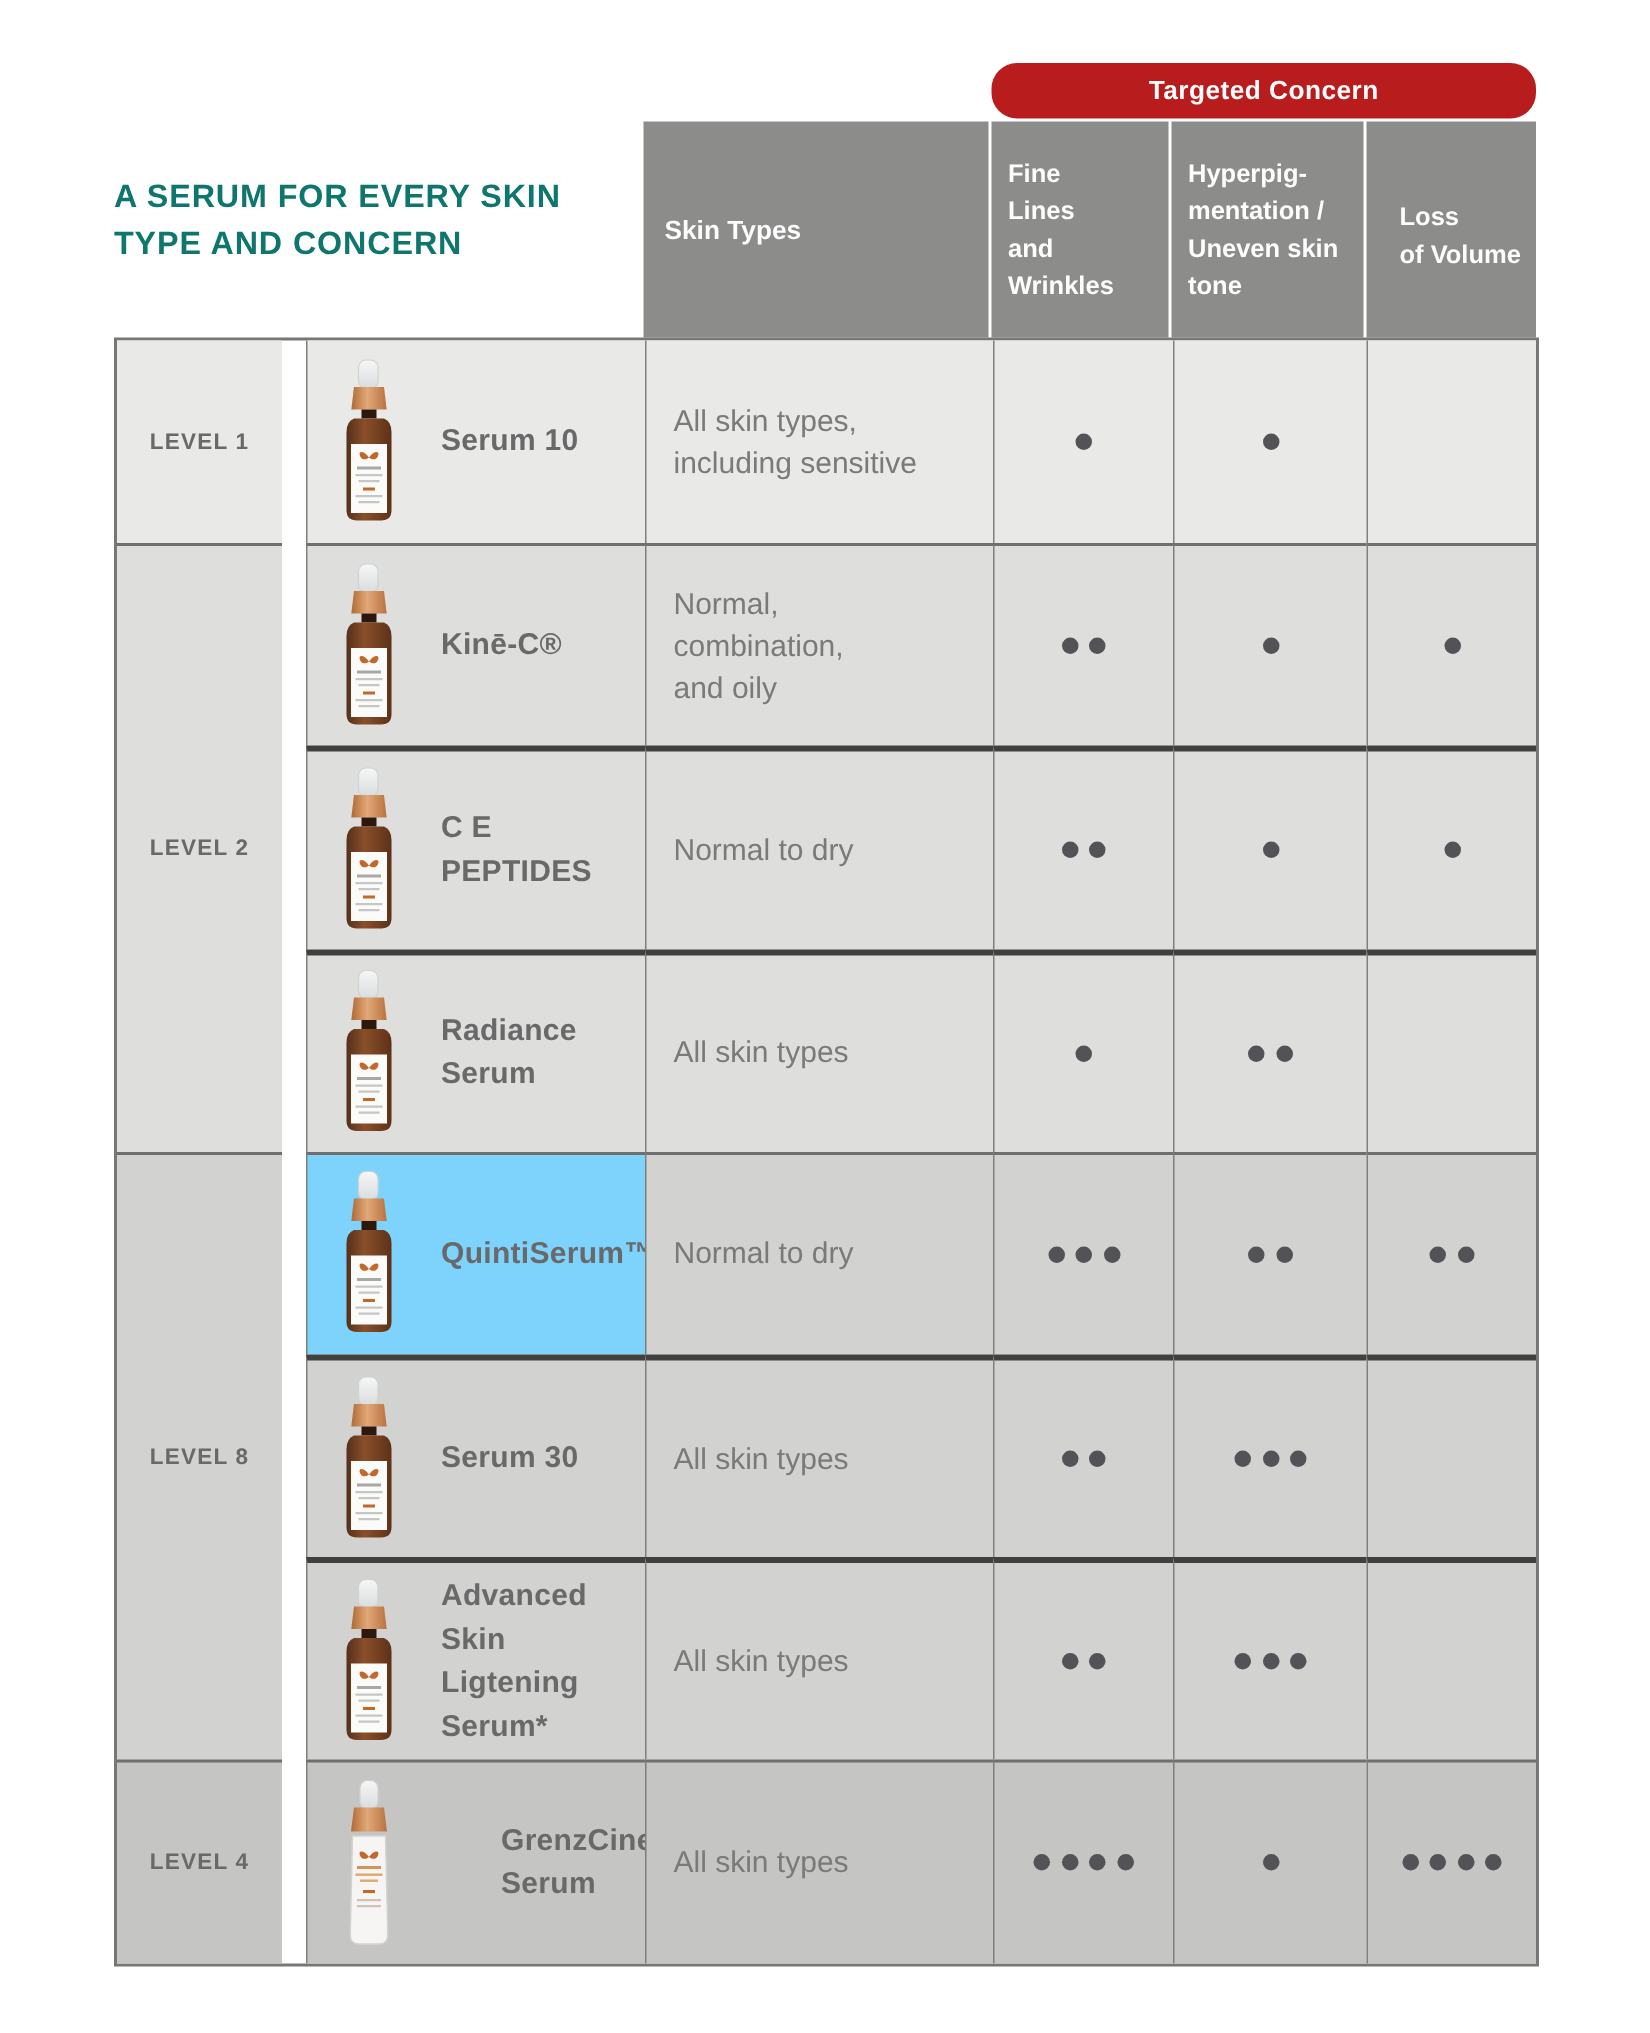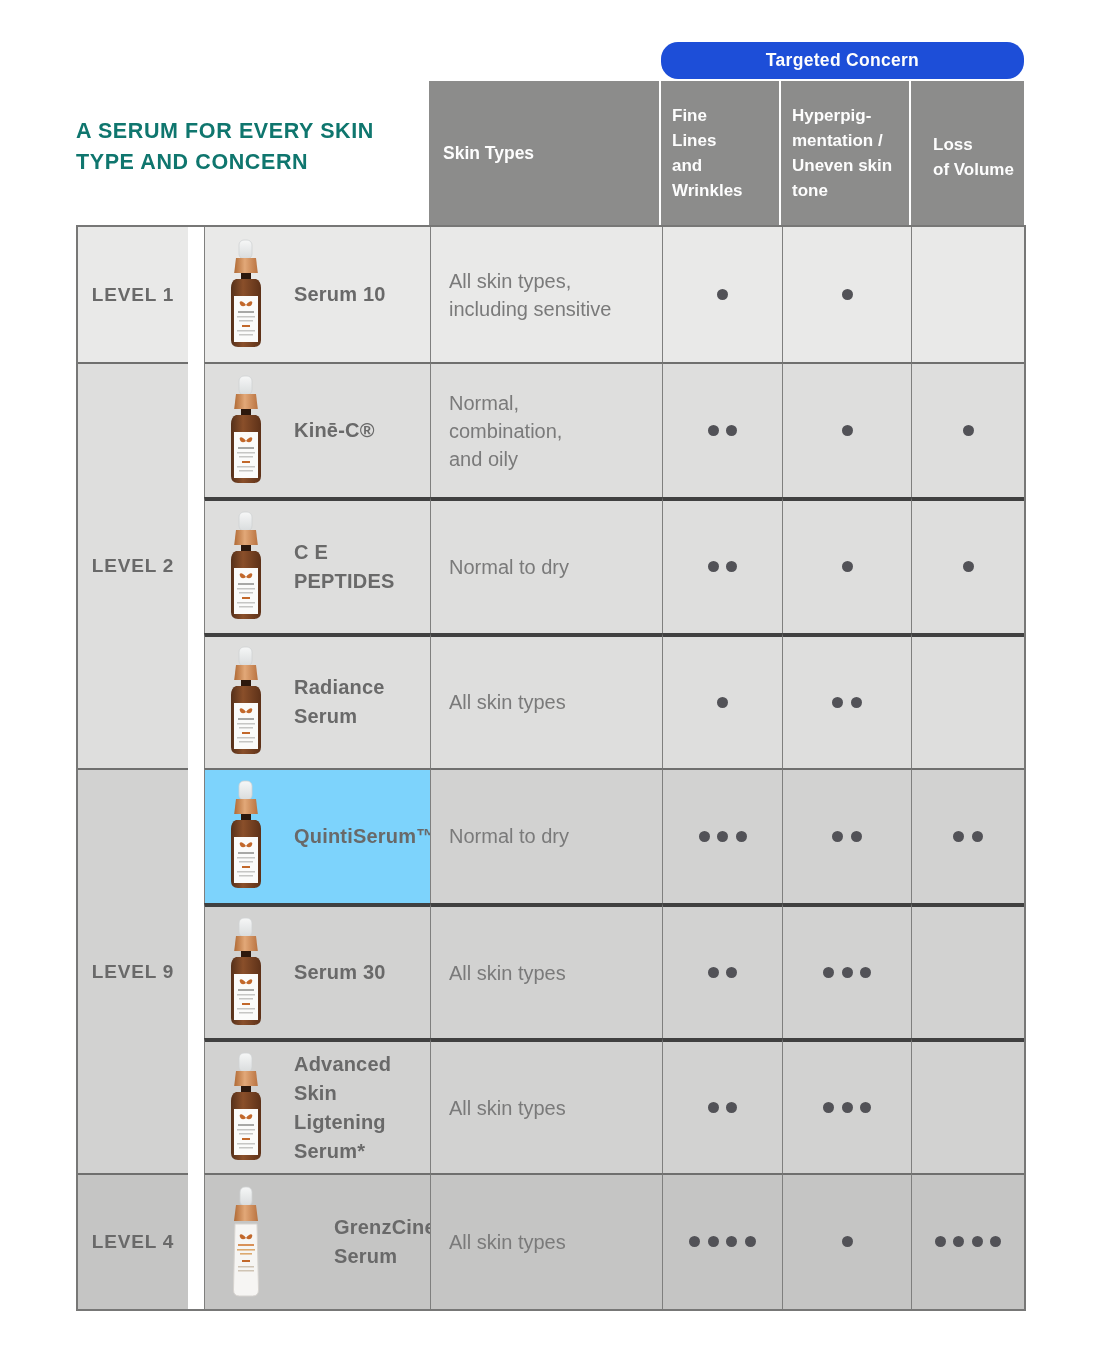--- a/index.html
+++ b/index.html
@@ -40,21 +40,21 @@
     grid-auto-rows:135.2px;
     border:2px solid #777776;
   }
   .cell { position:relative; }
   .bl  { border-left:1px solid #7f7f7e; }
   .bt1 { border-top:4px solid #404040; }
   .bt2 { border-top:2px solid #6f6f6e; }
 
   .level-cell {
     display:flex; align-items:center; justify-content:center;
-    font-size:19px; font-weight:bold; color:#696969; letter-spacing:0.8px;
+    font-size:15px; font-weight:bold; color:#696969; letter-spacing:0.8px;
   }
   .product-cell { display:flex; align-items:center; padding-left:18px;margin-left:16px; }
   .bottle { width:46px; height:112px; flex:0 0 46px; margin-right:25px; }
   .product-name {
     font-size:20px; font-weight:bold; color:#696969;
     line-height:29px; white-space:pre-line; letter-spacing:0.2px;
   }
   .skin-cell {
     display:flex; align-items:center; padding-left:18px;
     font-size:20px; color:#7a7a7a; line-height:28px; white-space:pre-line;
@@ -63,21 +63,21 @@
   .dots { display:flex; gap:7.5px; }
   .dot { width:11px; height:11px; border-radius:50%; }
 </style>
 </head>
 <body>
 
 <div id="page">
   <div id="title">A SERUM FOR EVERY SKIN
 TYPE AND CONCERN</div>
 
-  <div id="targeted-bar" class="gbox" style="background: #1d4ed8; border-radius: 17px;">Targeted Concern</div>
+  <div id="targeted-bar" class="gbox" style="background: #b91c1c; border-radius: 17px;">Targeted Concern</div>
   <div id="skin-types-h" class="gbox" style="background: rgb(140, 140, 139);">Skin Types</div>
   <div id="concern-h-0" class="gbox concern-h" style="background: rgb(140, 140, 139);">Fine
 Lines
 and
 Wrinkles</div>
   <div id="concern-h-1" class="gbox concern-h" style="background: rgb(140, 140, 139);">Hyperpig-
 mentation /
 Uneven skin
 tone</div>
   <div id="concern-h-2" class="gbox concern-h" style="background: rgb(140, 140, 139); padding-left: 22px;">Loss
@@ -274,21 +274,21 @@
           <span class="dot" style="background: rgb(82, 82, 87);"></span>
         </div>
       </div>
       <div class="cell concern-cell bl bt1" style="grid-area: 4 / 5; background: rgb(222, 222, 221);">
         <div class="dots">
           <span class="dot" style="background: rgb(82, 82, 87);"></span>
           <span class="dot" style="background: rgb(82, 82, 87);"></span>
         </div>
       </div>
       <div class="cell concern-cell bl bt1" style="grid-area: 4 / 6; background: rgb(222, 222, 221);"></div>
-      <div class="cell level-cell bt2" style="grid-area: 5 / 1 / span 3; background: rgb(210, 210, 209);">LEVEL 9</div>
+      <div class="cell level-cell bt2" style="grid-area: 5 / 1 / span 3; background: rgb(210, 210, 209);">LEVEL 8</div>
       <div class="cell product-cell bl bt2" style="grid-area: 5 / 2; background: #7dd3fc; text-align: center;">
         <span class="bottle"><svg viewBox="0 0 46 112" xmlns="http://www.w3.org/2000/svg">
             <defs>
     <linearGradient id="gB" x1="0" y1="0" x2="0" y2="1">
                 <stop offset="0" stop-color="#f6f7f7"></stop>
                 <stop offset="1" stop-color="#d9dcdd"></stop>
               </linearGradient>
     <linearGradient id="gC" x1="0" y1="0" x2="1" y2="0">
                 <stop offset="0" stop-color="#b06a35"></stop>
                 <stop offset="0.45" stop-color="#e2a878"></stop>

